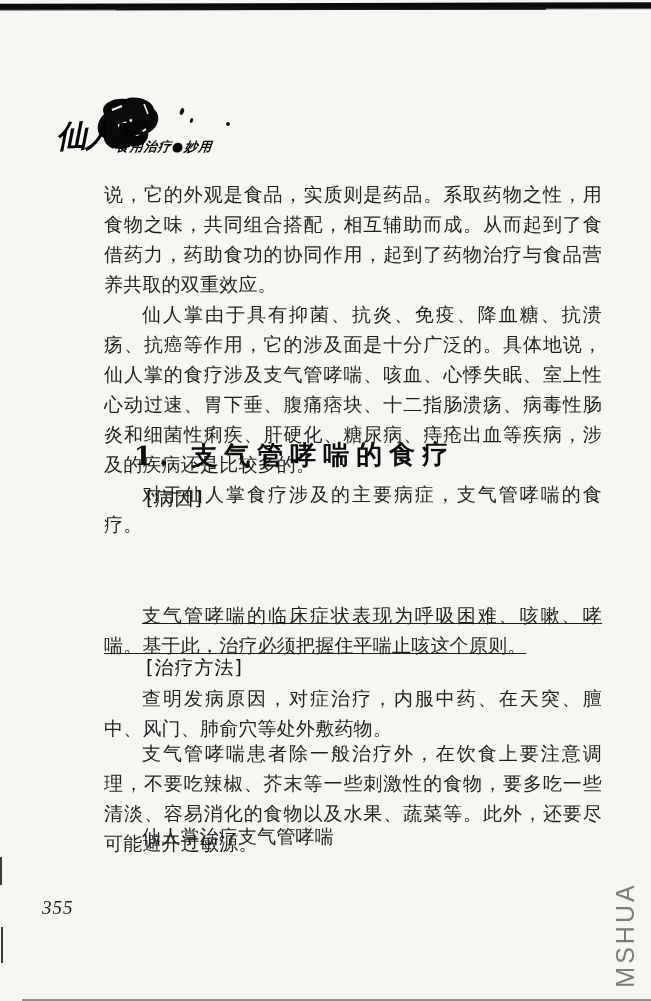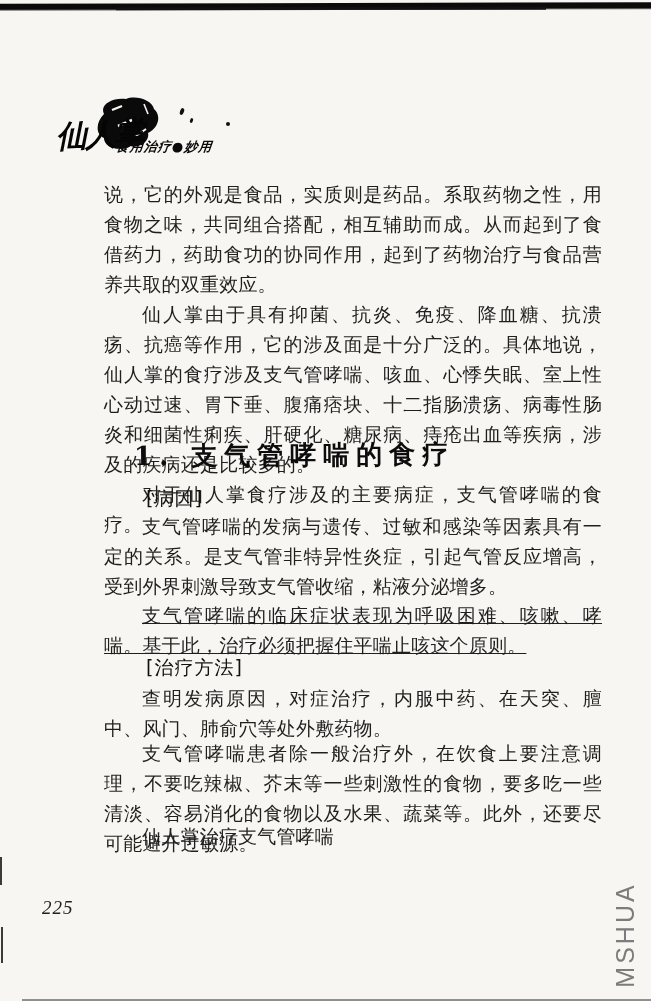--- a/index.html
+++ b/index.html
@@ -118,43 +118,40 @@
   <div class="flow block1">
     <p>说，它的外观是食品，实质则是药品。系取药物之性，用食物之味，共同组合搭配，相互辅助而成。从而起到了食借药力，药助食功的协同作用，起到了药物治疗与食品营养共取的双重效应。</p>
     <p class="indent">仙人掌由于具有抑菌、抗炎、免疫、降血糖、抗溃疡、抗癌等作用，它的涉及面是十分广泛的。具体地说，仙人掌的食疗涉及支气管哮喘、咳血、心悸失眠、室上性心动过速、胃下垂、腹痛痞块、十二指肠溃疡、病毒性肠炎和细菌性痢疾、肝硬化、糖尿病、痔疮出血等疾病，涉及的疾病还是比较多的。</p>
     <p class="indent">对于仙人掌食疗涉及的主要病症，支气管哮喘的食疗。</p>
   </div>
 
   <h2 class="section-heading">1. 支气管哮喘的食疗</h2>
 
   <div class="bracket-label label-cause">[病因]</div>
 
-  <div class="flow cause-p1">
-    <p class="indent">支气管哮喘的发病与遗传、过敏和感染等因素具有一定的关系。是支气管非特异性炎症，引起气管反应增高，受到外界刺激导致支气管收缩，粘液分泌增多。</p>
-  </div>
 
   <div class="flow cause-p2">
     <p class="indent">支气管哮喘的临床症状表现为呼吸困难、咳嗽、哮喘。基于此，治疗必须把握住平喘止咳这个原则。</p>
   </div>
 
   <div class="bracket-label label-treatment">[治疗方法]</div>
 
   <div class="flow treat-p1">
     <p class="indent">查明发病原因，对症治疗，内服中药、在天突、膻中、风门、肺俞穴等处外敷药物。</p>
   </div>
 
   <div class="flow treat-p2">
     <p class="indent">支气管哮喘患者除一般治疗外，在饮食上要注意调理，不要吃辣椒、芥末等一些刺激性的食物，要多吃一些清淡、容易消化的食物以及水果、蔬菜等。此外，还要尽可能避开过敏源。</p>
   </div>
 
   <div class="flow treat-p3">
     <p class="indent">仙人掌治疗支气管哮喘</p>
   </div>
 
-  <div class="page-number">225</div>
+  <div class="page-number">355</div>
 
   <div class="watermark">MSHUA</div>
 
   <div class="edge-mark-1"></div>
   <div class="edge-mark-2"></div>
   <div class="bottom-scan-line"></div>
 
 </div>
 
 </body></html>

